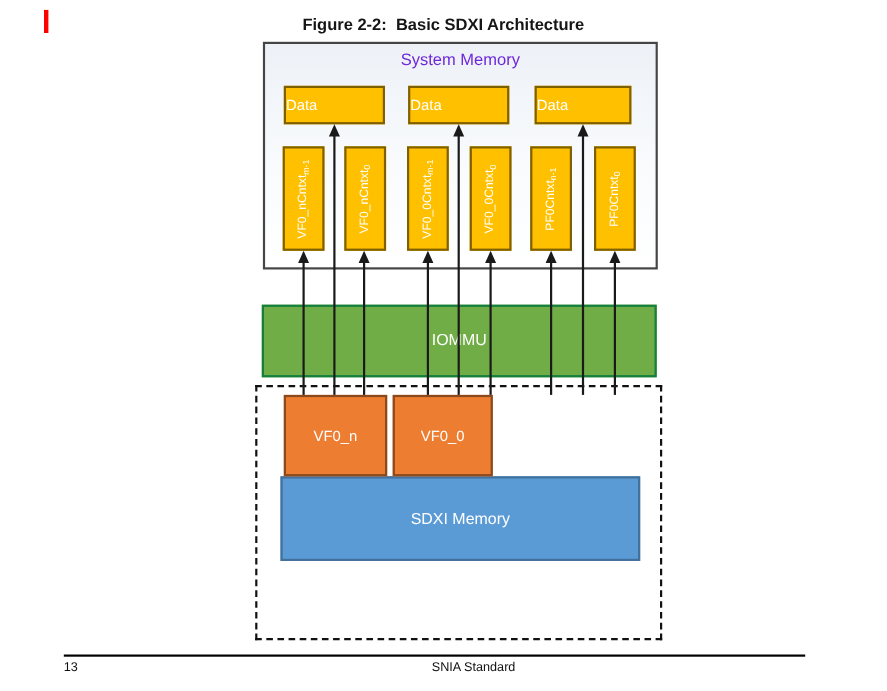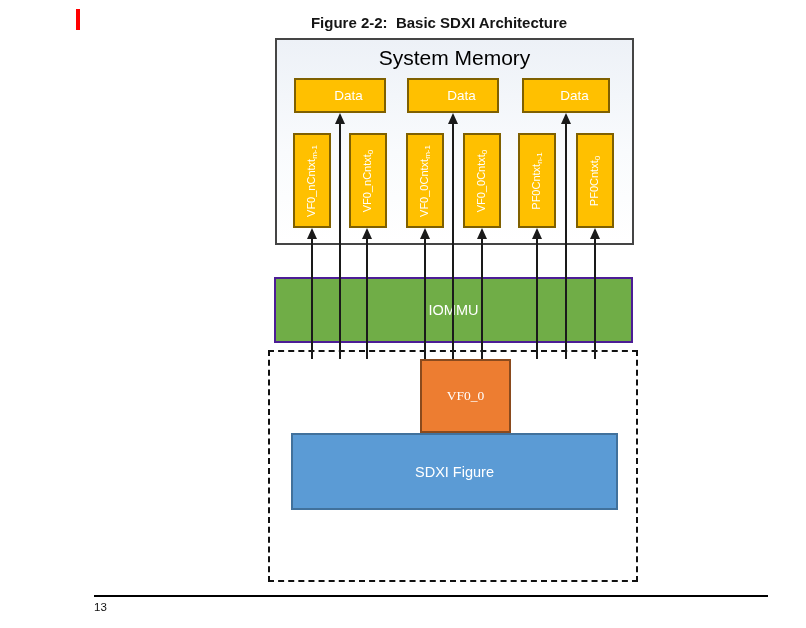--- a/index.html
+++ b/index.html
@@ -1,41 +1,41 @@
 <!DOCTYPE html>
 <html><head>
 <meta charset="utf-8">
 <style>
   html,body{margin:0;padding:0;background:#ffffff;}
   .page{position:relative;width:732px;height:628px;background:#ffffff;overflow:hidden;
-        font-family:"Liberation Sans", sans-serif;color:#1a1a1a;margin-left:36px;}
+        font-family:"Liberation Sans", sans-serif;color:#1a1a1a;}
   .abs{position:absolute;}
 
   .change-bar{left:40px;top:9px;width:4px;height:21px;background:#ff0000;}
 
   .fig-title{left:0;top:14px;width:806px;text-align:center;font-size:15px;font-weight:bold;
              white-space:pre;color:#151515;}
 
   
   .sysmem{left:239px;top:38px;width:359px;height:207px;border:2px solid #454545;
           background:linear-gradient(to bottom,#edf1f7 0%,#f9fbfd 55%,#ffffff 100%);
           box-sizing:border-box;}
-  .sysmem-label{left:239px;top:46px;width:359px;text-align:center;font-size:21px;color:#000000;}
+  .sysmem-label{left:239px;top:46px;width:359px;text-align:center;font-size:15px;color:#6d28d9;}
 
   
   .gold{background:#ffc000;border:2px solid #7f6000;box-sizing:border-box;
-        display:flex;align-items:center;justify-content:center;color:#ffffff;padding-left:17px;}
+        display:flex;align-items:center;color:#ffffff;}
   .databox{top:78px;height:35px;font-size:13.5px;}
   .ctxbox{top:133px;height:95px;width:38px;}
   .vlabel{position:absolute;left:50%;top:50%;transform:translate(-50%,-50%) rotate(-90deg);
           white-space:nowrap;font-size:11px;color:#ffffff;}
   .vlabel .sub{font-size:8px;vertical-align:-2px;}
 
   
-  .iommu{left:238px;top:277px;width:359px;height:66px;background:#70ad47;border:2px solid #4c1d95;
+  .iommu{left:238px;top:277px;width:359px;height:66px;background:#70ad47;border:2px solid #15803d;
          box-sizing:border-box;display:flex;align-items:center;justify-content:center;
          color:#ffffff;font-size:14.5px;z-index:2;}
 
   
   .mover{left:232px;top:350px;width:370px;height:232px;border:2.5px dashed #111111;
          box-sizing:border-box;z-index:1;}
   .mover-label{left:232px;top:544px;width:370px;text-align:center;font-size:14.5px;color:#111111;z-index:3;}
 
   
   .func{top:359px;height:74px;background:#ed7d31;border:2px solid #8a4a1d;box-sizing:border-box;
@@ -99,26 +99,29 @@
   <div class="abs gold ctxbox" style="left:540px;">
     <span class="vlabel"><span>PF0Cntxt</span><span class="sub">0</span></span>
   </div>
 
   <div class="abs iommu">
     <span>IOMMU</span>
   </div>
 
   <div class="abs mover"></div>
 
-  <div class="abs func" style="left:384px;width:91px;font-family:Liberation Serif, serif;">
+  <div class="abs func" style="left:258px;width:94px;">
+    <span>VF0_n</span>
+  </div>
+  <div class="abs func" style="left:357px;width:91px;">
     <span>VF0_0</span>
   </div>
 
   <div class="abs device">
-    <span>SDXI Figure</span>
+    <span>SDXI Memory</span>
   </div>
 
   <div class="arrow" style="left:270px;top:228px;height:131px;">
       <span class="head"></span>
       <span class="shaft"></span>
     </div>
   <div class="arrow" style="left:298px;top:113px;height:246px;">
       <span class="head"></span>
       <span class="shaft"></span>
     </div>
@@ -147,15 +150,16 @@
   <div class="arrow" style="left:524px;top:113px;height:246px;">
       <span class="head"></span>
       <span class="shaft"></span>
     </div>
   <div class="arrow" style="left:553px;top:228px;height:131px;">
       <span class="head"></span>
       <span class="shaft"></span>
     </div>
 
   <div class="abs footer-rule"></div>
+  <div class="abs footer-center">SNIA Standard</div>
   <div class="abs footer-right">13</div>
 
 </div>
 
 </body></html>

